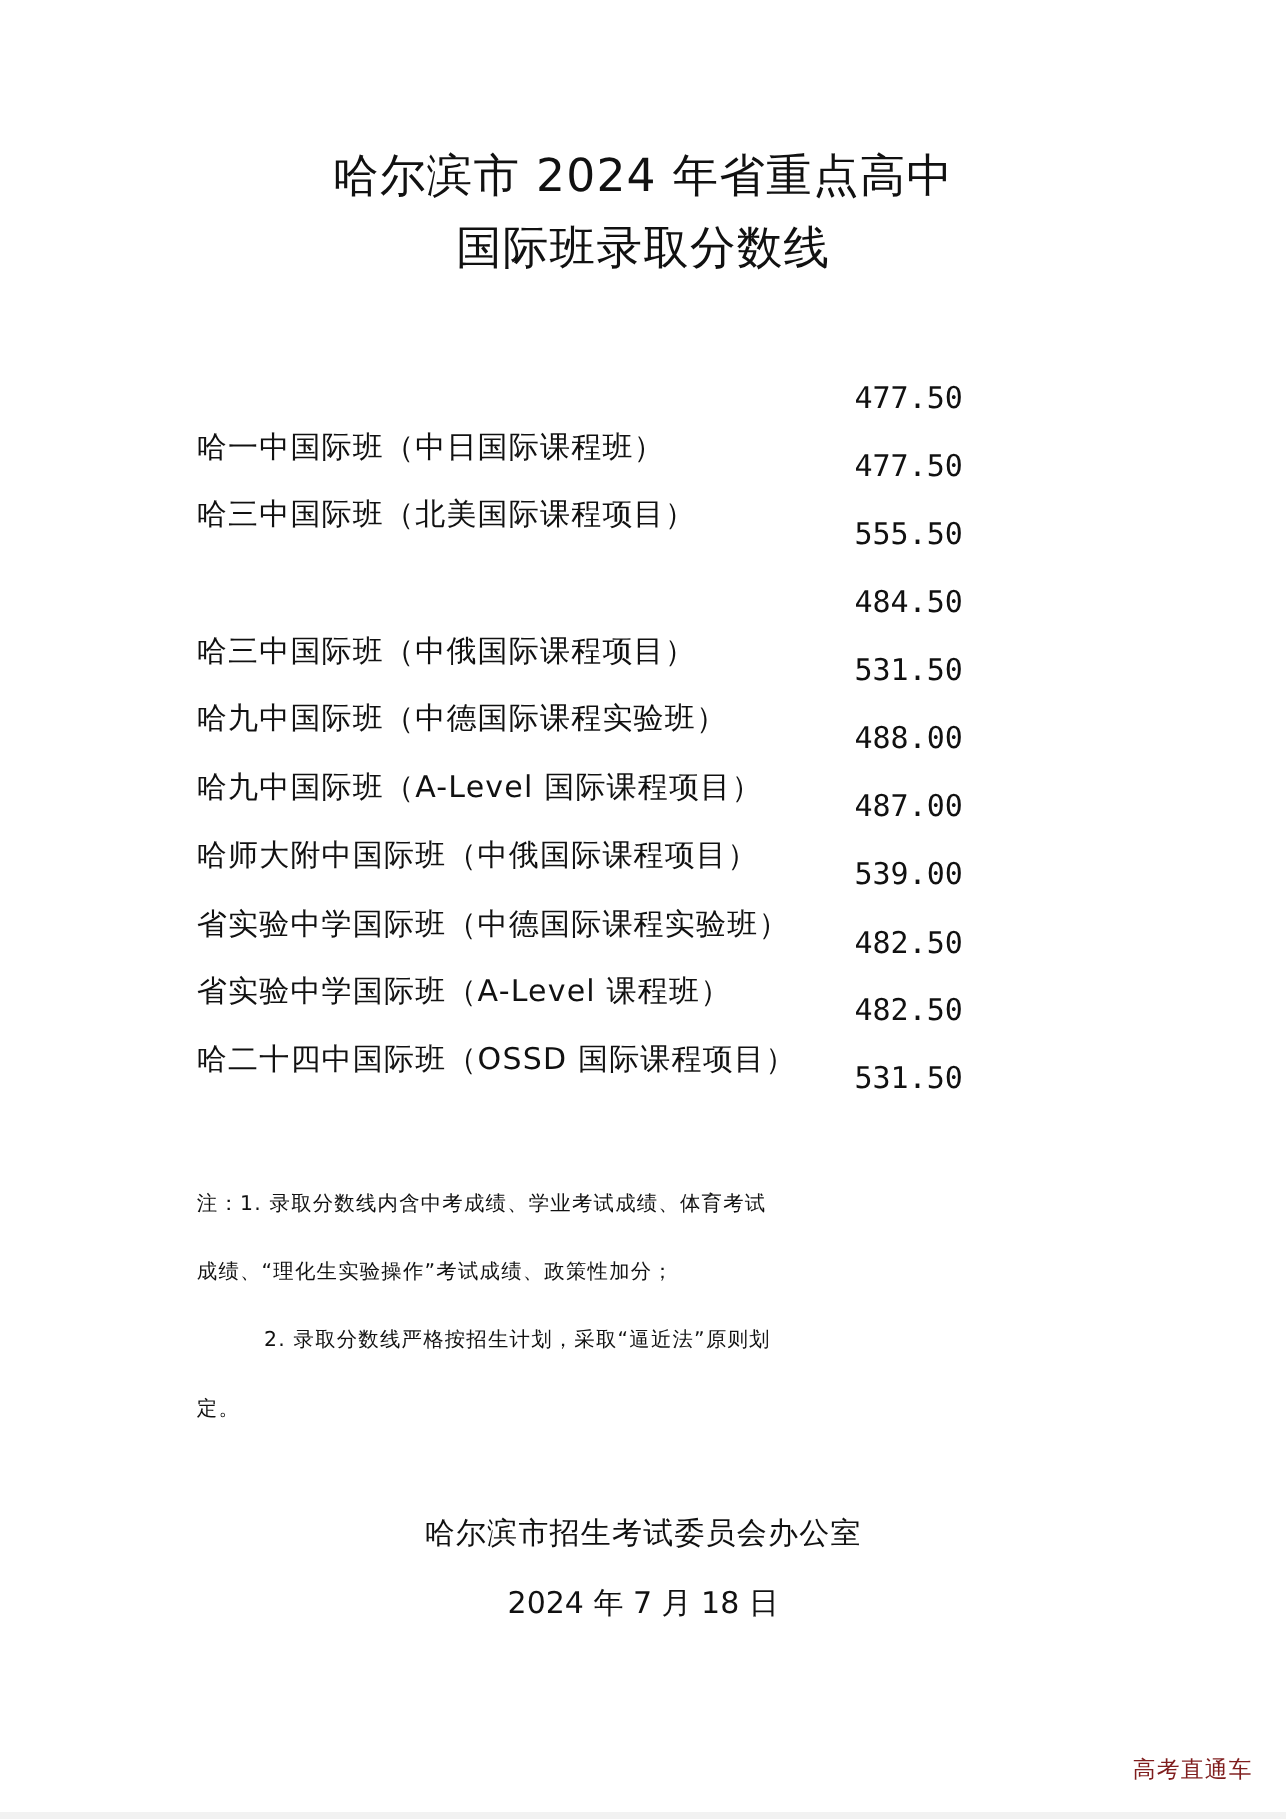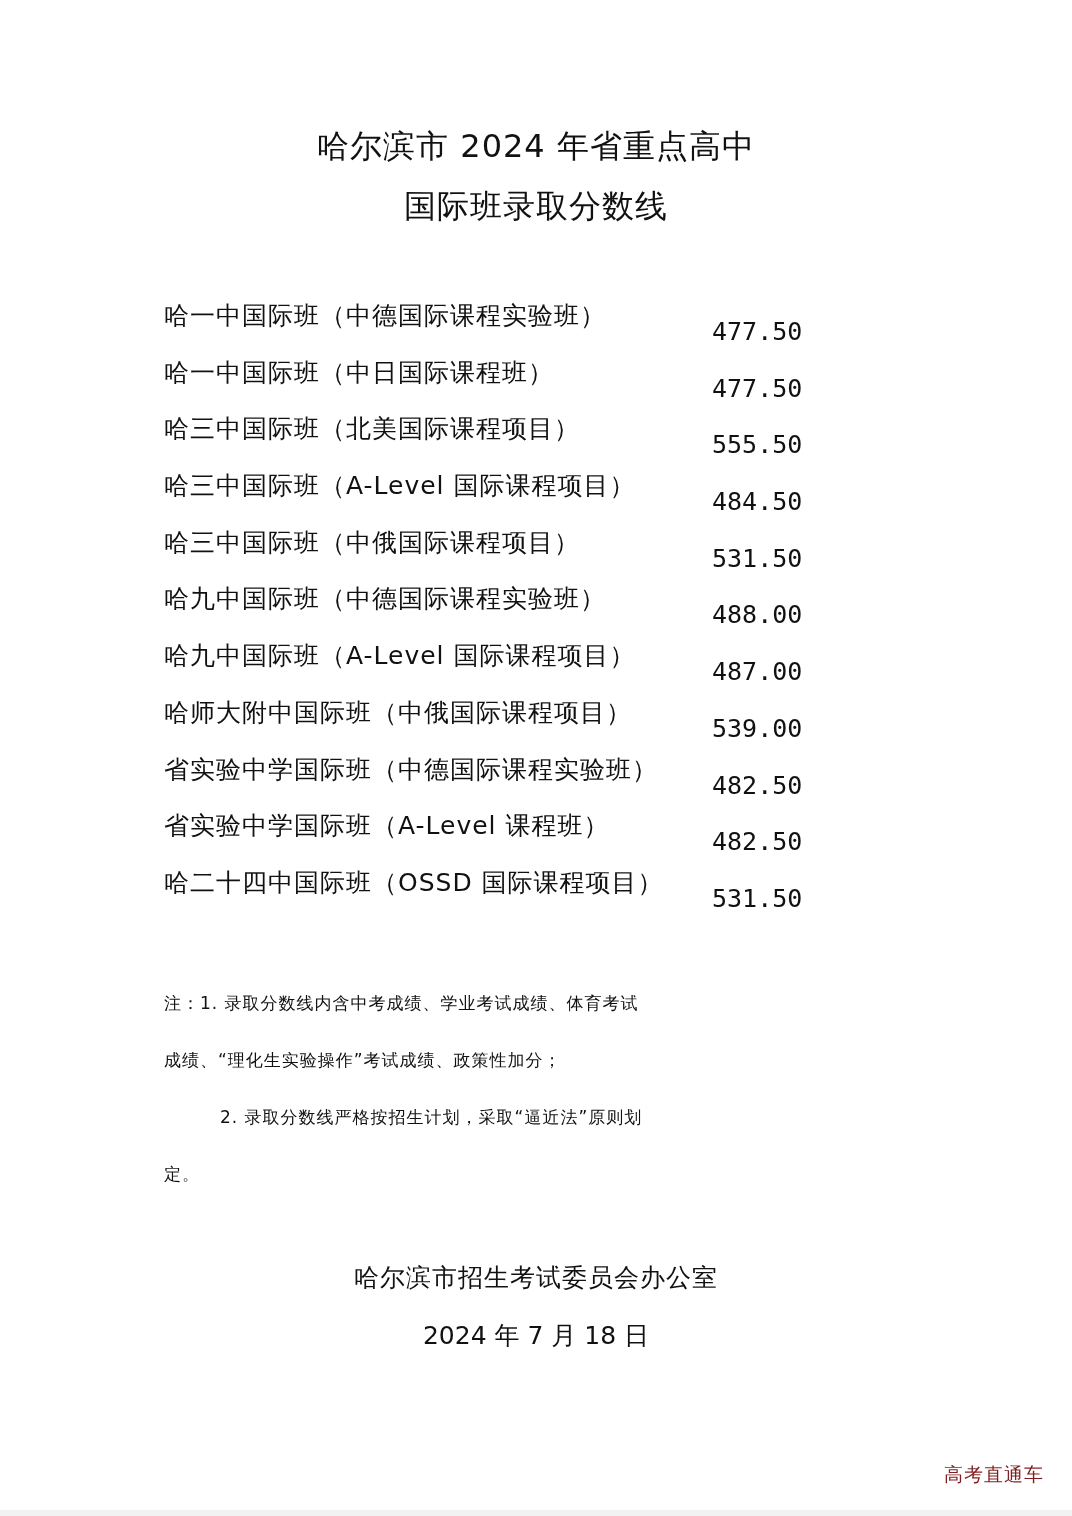--- a/index.html
+++ b/index.html
@@ -13,21 +13,21 @@
       position: relative;
       overflow: hidden;
       font-family: "DejaVu Sans", "Liberation Sans", sans-serif;
       color: #111111;
     }
     .title {
       position: absolute;
       left: 0;
       width: 1072px;
       text-align: center;
-      font-size: 32px;
+      font-size: 38px;
       line-height: 46px;
       letter-spacing: 1px;
     }
     .title-line-1 { top: 123px; }
     .title-line-2 { top: 183px; }
 
     .score-list {
       position: absolute;
       left: 164px;
       top: 294px;
@@ -105,33 +105,31 @@
   </style>
 </head>
 <body>
 
 <div>
   <div class="title title-line-1">哈尔滨市 2024 年省重点高中</div>
   <div class="title title-line-2">国际班录取分数线</div>
 
   <div class="score-list">
     <div class="score-row">
-      <span class="score-name">哈一中国际班（中德国际课程实验班）</span>
       <span class="score-value">477.50</span>
     </div>
     <div class="score-row">
       <span class="score-name">哈一中国际班（中日国际课程班）</span>
       <span class="score-value">477.50</span>
     </div>
     <div class="score-row">
       <span class="score-name">哈三中国际班（北美国际课程项目）</span>
       <span class="score-value">555.50</span>
     </div>
     <div class="score-row">
-      <span class="score-name">哈三中国际班（A-Level 国际课程项目）</span>
       <span class="score-value">484.50</span>
     </div>
     <div class="score-row">
       <span class="score-name">哈三中国际班（中俄国际课程项目）</span>
       <span class="score-value">531.50</span>
     </div>
     <div class="score-row">
       <span class="score-name">哈九中国际班（中德国际课程实验班）</span>
       <span class="score-value">488.00</span>
     </div>

